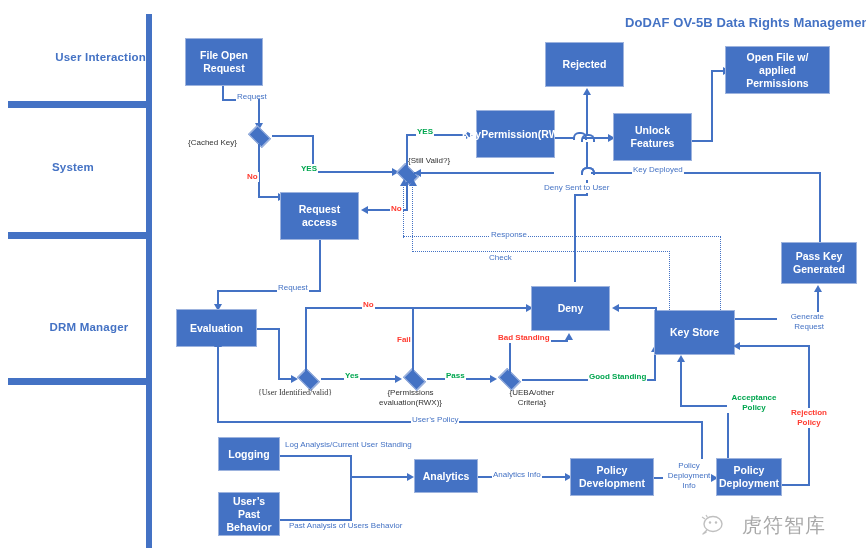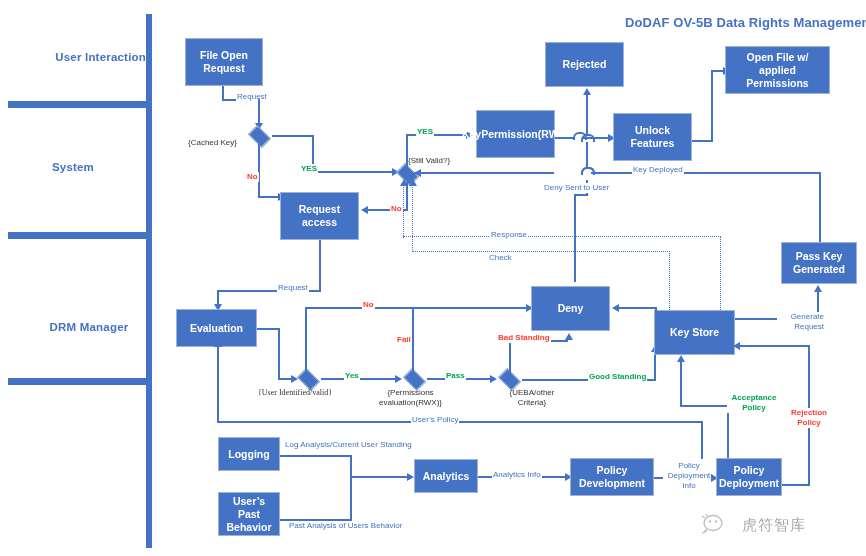--- a/index.html
+++ b/index.html
@@ -45,21 +45,21 @@
 
   
   .lbl{position:absolute;font-size:8px;line-height:10px;color:#4472C4;white-space:nowrap;background:#fff;padding:0 1px;}
   .lbl.green{color:#00A64F;font-weight:700;}
   .lbl.red{color:#FF3B30;font-weight:700;}
   .lbl.ctr{text-align:center;white-space:normal;}
   .cond{position:absolute;font-size:8px;line-height:10px;color:#333;white-space:nowrap;text-align:center;}
 
   
   .wm{position:absolute;display:flex;align-items:center;gap:6px;color:#9a9a9a;opacity:.85;}
-  .wm-txt{font-size:15px;letter-spacing:1px;font-family:"DejaVu Sans",sans-serif;}
+  .wm-txt{font-size:20px;letter-spacing:1px;font-family:"DejaVu Sans",sans-serif;}
 </style>
 </head>
 <body>
 
 <div id="canvas">
 
   <div class="title" style="left:625px;top:15px;">DoDAF OV-5B Data Rights Management</div>
 
   <div class="lane-spine"></div>
   <div class="lane-div" style="top:101px;"></div>

